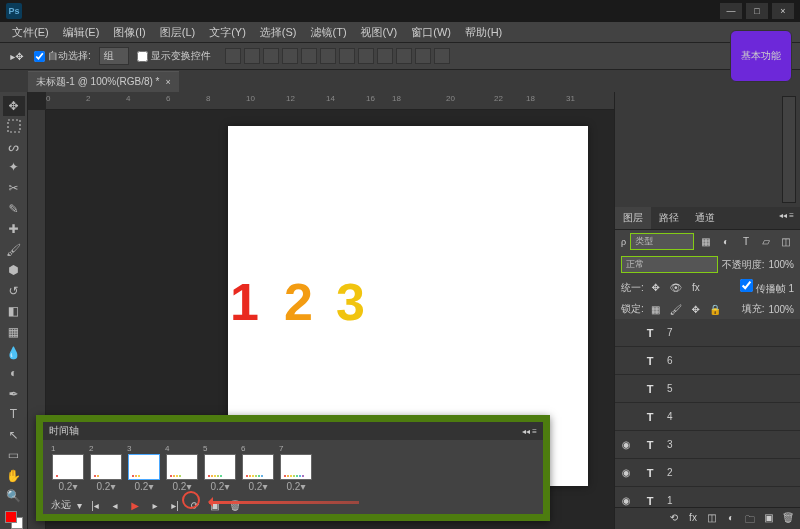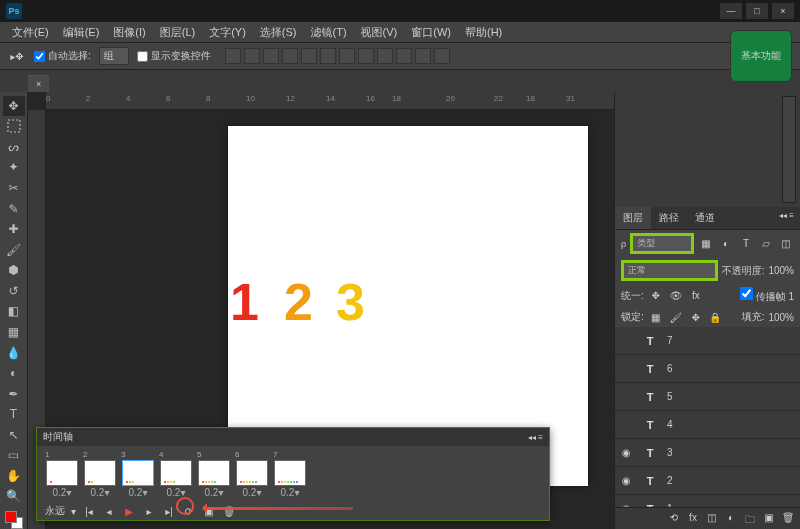--- a/index.html
+++ b/index.html
@@ -10,21 +10,21 @@
 .win-btn{width:22px;height:16px;background:#333;display:flex;align-items:center;justify-content:center;font-size:9px;cursor:pointer}
 .menubar{height:20px;background:#424242;display:flex;align-items:center;padding:8px 6px;gap:2px;font-size:11px}
 .menubar span{padding:2px 6px;cursor:pointer}
 .optbar{height:28px;background:#424242;border-top:1px solid #222;border-bottom:1px solid #222;display:flex;align-items:center;padding:0 8px;gap:8px;font-size:10px}
 .opt-arrow{width:18px;height:16px;display:flex;align-items:center;justify-content:center}
 .opt-chk{display:flex;align-items:center;gap:3px}
 .opt-chk input{width:11px;height:11px}
 .opt-select{background:#555;border:1px solid #333;padding:1px 14px 1px 4px;font-size:10px;color:#ccc;position:relative}
 .opt-icons{display:flex;gap:3px;margin-left:6px}
 .opt-icn{width:16px;height:16px;background:#4a4a4a;border:1px solid #333}
-.opt-pill{margin-left:auto;padding:18px 10px;background:#15803d;border:1px solid #333;border-radius:6px;cursor:pointer}
+.opt-pill{margin-left:auto;padding:18px 10px;background:#6d28d9;border:1px solid #333;border-radius:6px;cursor:pointer}
 .tabbar{height:22px;background:#3a3a3a;display:flex;align-items:flex-end;padding-left:28px}
 .doc-tab{background:#4a4a4a;padding:3px 8px;font-size:10px;display:flex;align-items:center;gap:6px;border-top:1px solid #555}
 .doc-tab .x{font-size:9px;cursor:pointer}
 .workspace{display:flex;height:calc(100% - 92px)}
 .toolbox{width:28px;background:#424242;display:flex;flex-direction:column;align-items:center;padding-top:4px;gap:1px;border-right:1px solid #222}
 .tool{width:22px;height:20px;display:flex;align-items:center;justify-content:center;cursor:pointer;font-size:12px;color:#bbb}
 .tool.sel{background:#2a2a2a}
 .tool svg{width:14px;height:14px;fill:none;stroke:#bbb;stroke-width:1.2}
 .color-sw{width:18px;height:18px;position:relative;margin-top:4px}
 .fg-sw{position:absolute;width:12px;height:12px;background:red;border:1px solid #888;left:0;top:0}
@@ -38,31 +38,31 @@
 .big-2{position:absolute;left:56px;top:146px;font-size:52px;font-weight:bold;color:#f39c12;font-family:Arial}
 .big-3{position:absolute;left:108px;top:146px;font-size:52px;font-weight:bold;color:#f1c40f;font-family:Arial}
 .right-panels{width:186px;background:#3a3a3a;border-left:1px solid #222;display:flex;flex-direction:column}
 .rp-collapse{height:115px;display:flex;justify-content:flex-end;padding:4px}
 .rp-collapse .bar{width:14px;background:#424242;border:1px solid #222}
 .p-tabs{display:flex;background:#333;border-bottom:1px solid #222;font-size:10px}
 .p-tab{padding:4px 8px;cursor:pointer}
 .p-tab.act{background:#424242}
 .p-tab-icn{margin-left:auto;padding:4px 6px;font-size:8px}
 .p-row{display:flex;align-items:center;padding:3px 6px;gap:4px;font-size:10px;background:#424242}
-.sel-small{background:#555;border:3px solid #84cc16;padding:1px 4px;font-size:9px;color:#bbb;flex:1}
+.sel-small{background:#555;border:1px solid #84cc16;padding:1px 4px;font-size:9px;color:#bbb;flex:1}
 .mini{width:16px;height:14px;display:flex;align-items:center;justify-content:center;font-size:10px}
 .layer-list{flex:1;background:#3a3a3a;overflow:auto}
 .layer{display:flex;align-items:center;height:28px;border-bottom:1px solid #2a2a2a;padding:0 4px;gap:6px}
 .eye{width:14px;text-align:center;font-size:10px}
 .thumb{width:22px;height:20px;background:#fff;border:1px solid #888;display:flex;align-items:center;justify-content:center;font-size:11px;font-weight:bold;color:#888}
 .thumb.T{background:transparent;border:none;color:#ddd}
 .lname{font-size:10px}
 .p-footer{height:22px;background:#383838;border-top:1px solid #222;display:flex;align-items:center;justify-content:flex-end;gap:3px;padding:0 4px}
 .p-footer .btn{width:16px;height:14px;font-size:10px;text-align:center;cursor:pointer}
-.timeline{position:absolute;left:36px;bottom:8px;width:514px;background:#3a3a3a;border:1px solid #4d7c0f;box-shadow:0 2px 8px rgba(0,0,0,.5)}
+.timeline{position:absolute;left:36px;bottom:8px;width:514px;background:#3a3a3a;border:7px solid #4d7c0f;box-shadow:0 2px 8px rgba(0,0,0,.5)}
 .tl-head{height:18px;background:#333;display:flex;align-items:center;padding:0 6px;font-size:10px}
 .tl-head .x{margin-left:auto;font-size:8px;cursor:pointer}
 .tl-frames{display:flex;padding:4px 8px;gap:4px;background:#424242}
 .frame{width:34px;display:flex;flex-direction:column;align-items:center;gap:1px}
 .frame-n{font-size:8px;color:#aaa;align-self:flex-start}
 .frame-th{width:32px;height:26px;background:#fff;border:1px solid #666;position:relative}
 .frame.sel .frame-th{border:1px solid #4aa8ff}
 .dots{position:absolute;bottom:2px;left:3px;display:flex;gap:1px}
 .dot{width:2px;height:2px;border-radius:50%}
 .frame-t{font-size:10px;color:#aaa;display:flex;align-items:center;gap:1px}
@@ -121,20 +121,21 @@
     <div class="opt-icn"></div>
     <div class="opt-icn"></div>
     <div class="opt-icn"></div>
     <div class="opt-icn"></div>
   </div>
   <div class="opt-pill">基本功能</div>
 </div>
 
 <div class="tabbar">
   <div class="doc-tab">
+    <span>未标题-1 @ 100%(RGB/8) *</span>
     <span class="x">×</span>
   </div>
 </div>
 
 <div class="workspace">
 
   <div class="toolbox">
     <div class="tool sel">✥</div>
     <div class="tool">
         <svg>

